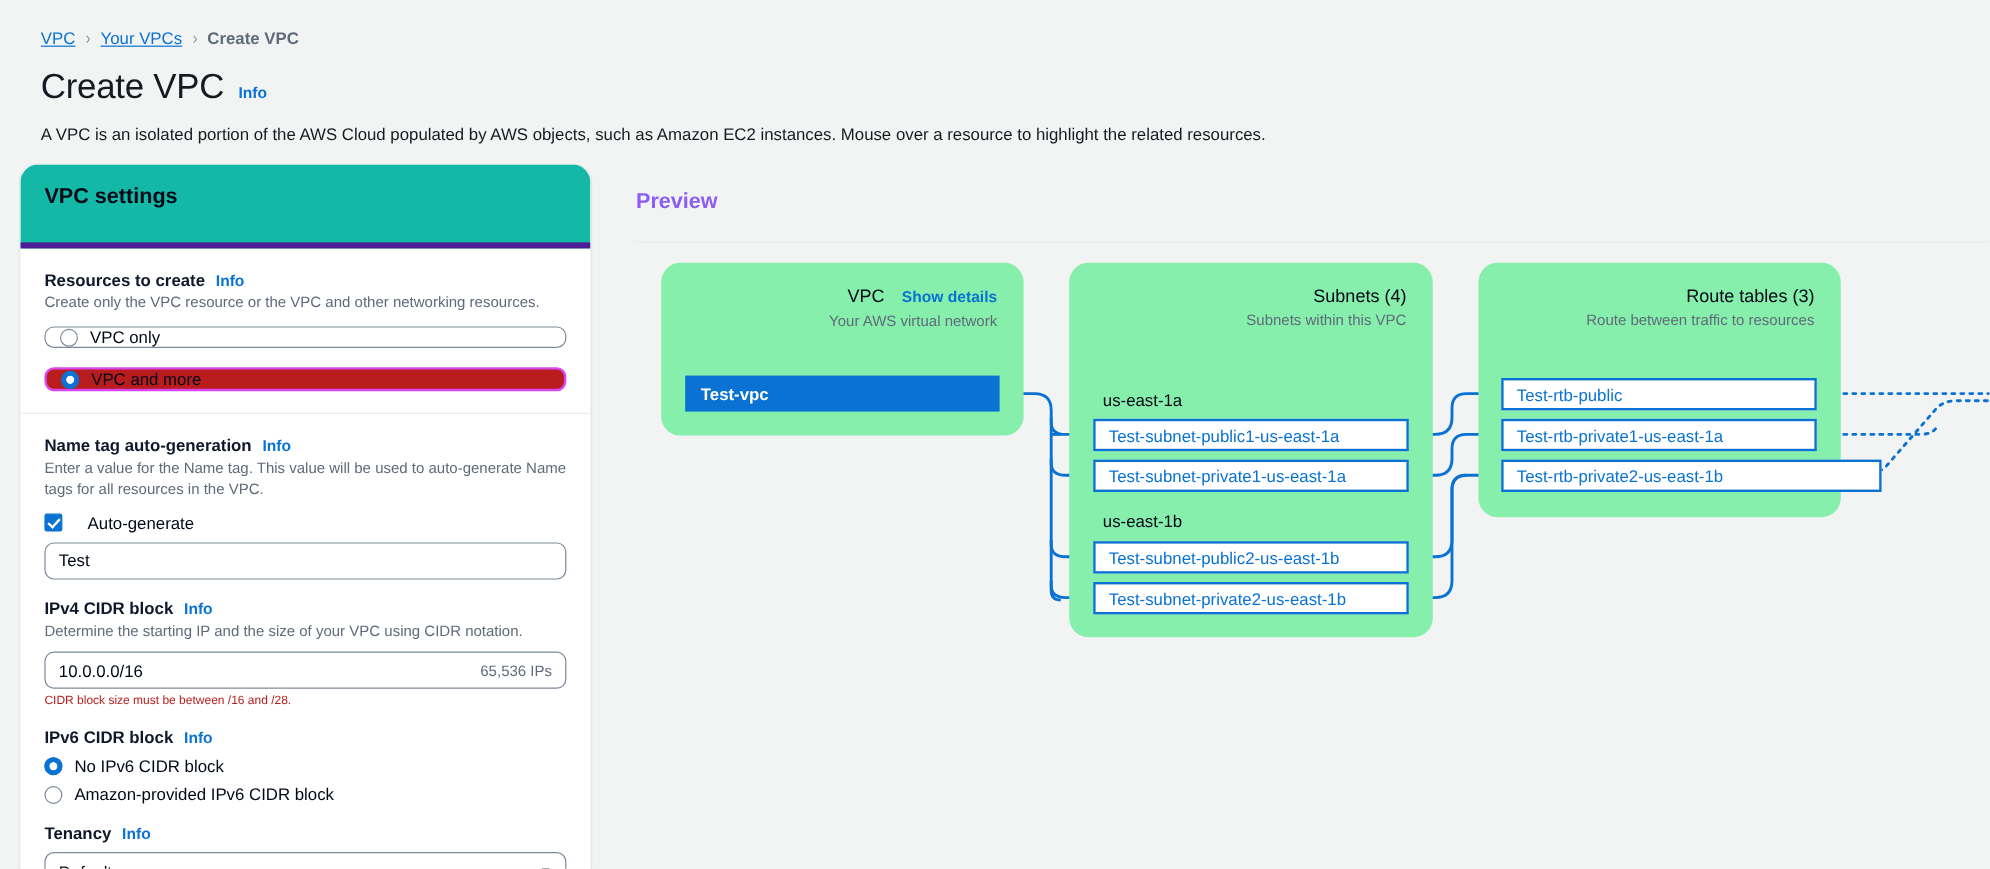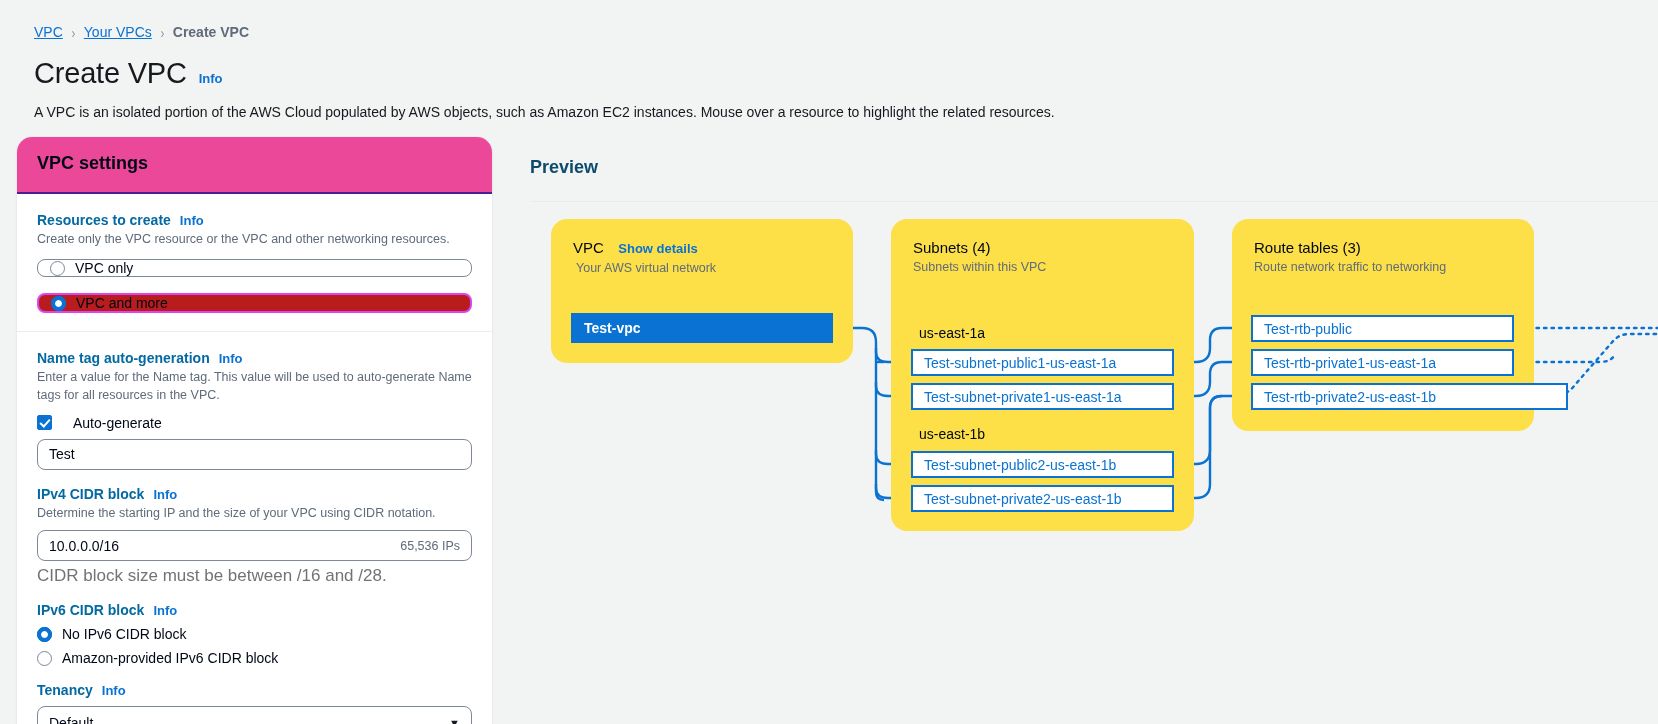--- a/index.html
+++ b/index.html
@@ -42,29 +42,29 @@
   .settings-card {
     position: absolute; left: 16px; top: 136px;
     width: 477px; height: 600px;
     background: #ffffff;
     border: 1px solid #e9ebed;
     border-radius: 16px 16px 0 0;
     box-shadow: 0 1px 1px rgba(0,7,22,0.10);
     overflow: hidden;
   }
   .settings-header {
-    padding: 16px 20px 18px 20px;
-    border-bottom: 2px solid #4c1d95;
-    background: #ec4899;
+    padding: 16px 20px 28px 20px;
+    border-bottom: 5px solid #4c1d95;
+    background: #14b8a6;
   }
   .settings-header h2 { margin: 0; font-size: 18px; font-weight: 700; color: #000716; }
   .settings-body { padding: 18px 20px 0 20px; }
 
   .field-label-row { display: flex; align-items: baseline; gap: 9px; }
-  .field-label { font-size: 14px; font-weight: 700; color: #0369a1; }
+  .field-label { font-size: 14px; font-weight: 700; color: #0f172a; }
   .field-desc { font-size: 12.5px; color: #5f6b7a; margin-top: 3px; line-height: 1.38; }
 
   
   .tile-row { display: flex; gap: 16px; margin-top: 11px; flex-direction: column; }
   .tile {
     flex: 1; height: 38px;
     display: flex; align-items: center; gap: 10px;
     padding: 0 12px;
     border: 1px solid #7d8998; border-radius: 8px;
     background: #ffffff; cursor: pointer;
@@ -99,49 +99,50 @@
   .checkbox-label { font-size: 14px; color: #000716; }
 
   .text-input {
     margin-top: 8px; width: 100%; height: 31px;
     border: 1px solid #7d8998; border-radius: 8px;
     background: #fff;
     display: flex; align-items: center; justify-content: space-between;
     padding: 0 11px; font-size: 14px; color: #000716;
   }
   .input-suffix { font-size: 12.5px; color: #5f6b7a; }
-  .hint { font-size: 17px; color: #737373; margin-top: 5px; }
+  .hint { font-size: 10px; color: #b91c1c; margin-top: 5px; }
 
   .radio-line { display: flex; align-items: center; gap: 10px; margin-top: 8px; }
   .radio-line .lbl { font-size: 14px; color: #000716; }
 
   .select {
     margin-top: 8px; width: 100%; height: 31px;
     border: 1px solid #7d8998; border-radius: 8px; background: #fff;
     display: flex; align-items: center; justify-content: space-between;
     padding: 16px 11px; font-size: 14px; color: #000716; cursor: pointer;
   }
   .caret { font-size: 11px; color: #16191f; }
 
   .mt18 { margin-top: 18px; }
   .mt16 { margin-top: 16px; }
 
   
   .preview-title {
     position: absolute; left: 530px; top: 157px;
-    font-size: 18px; font-weight: 700; color: #0c4a6e;
+    font-size: 18px; font-weight: 700; color: #8b5cf6;
   }
   .preview-rule {
     position: absolute; left: 530px; top: 201px;
     width: 1128px; height: 1px; background: #e9ebed;
   }
 
   .pcard {
-    position: absolute; background: #fde047;
+    position: absolute; background: #86efac;
     border-radius: 16px;
+    text-align: right;
   }
   .pcard-title { font-size: 15px; font-weight: 400; color: #000716; }
   .pcard-sub { font-size: 12.5px; color: #5f6b7a; margin-top: 4px; }
   .showdetails { color: #0972d3; font-size: 13px; font-weight: 700; cursor: pointer; margin-left: 10px; }
 
   #vpc-card   { left: 551px;  top: 219px; width: 302px; height: 144px; }
   #subnets-card { left: 891px; top: 219px; width: 303px; height: 312px; }
   #rtb-card   { left: 1232px; top: 219px; width: 302px; height: 212px; }
 
   .pcard-inner { padding: 20px 22px 0 22px; }
@@ -317,21 +318,21 @@
   <div class="node" style="left:911px; top:451px; width:263px;">
     <span>Test-subnet-public2-us-east-1b</span>
   </div>
   <div class="node" style="left:911px; top:485px; width:263px;">
     <span>Test-subnet-private2-us-east-1b</span>
   </div>
 
   <div class="pcard" id="rtb-card">
     <div class="pcard-inner">
       <div class="pcard-title">Route tables (3)</div>
-      <div class="pcard-sub">Route network traffic to networking</div>
+      <div class="pcard-sub">Route between traffic to resources</div>
     </div>
   </div>
   <div class="node" style="left:1251px; top:315px; width:263px;">
     <span>Test-rtb-public</span>
   </div>
   <div class="node" style="left:1251px; top:349px; width:263px;">
     <span>Test-rtb-private1-us-east-1a</span>
   </div>
   <div class="node" style="left:1251px; top:383px; width:317px;">
     <span>Test-rtb-private2-us-east-1b</span>

